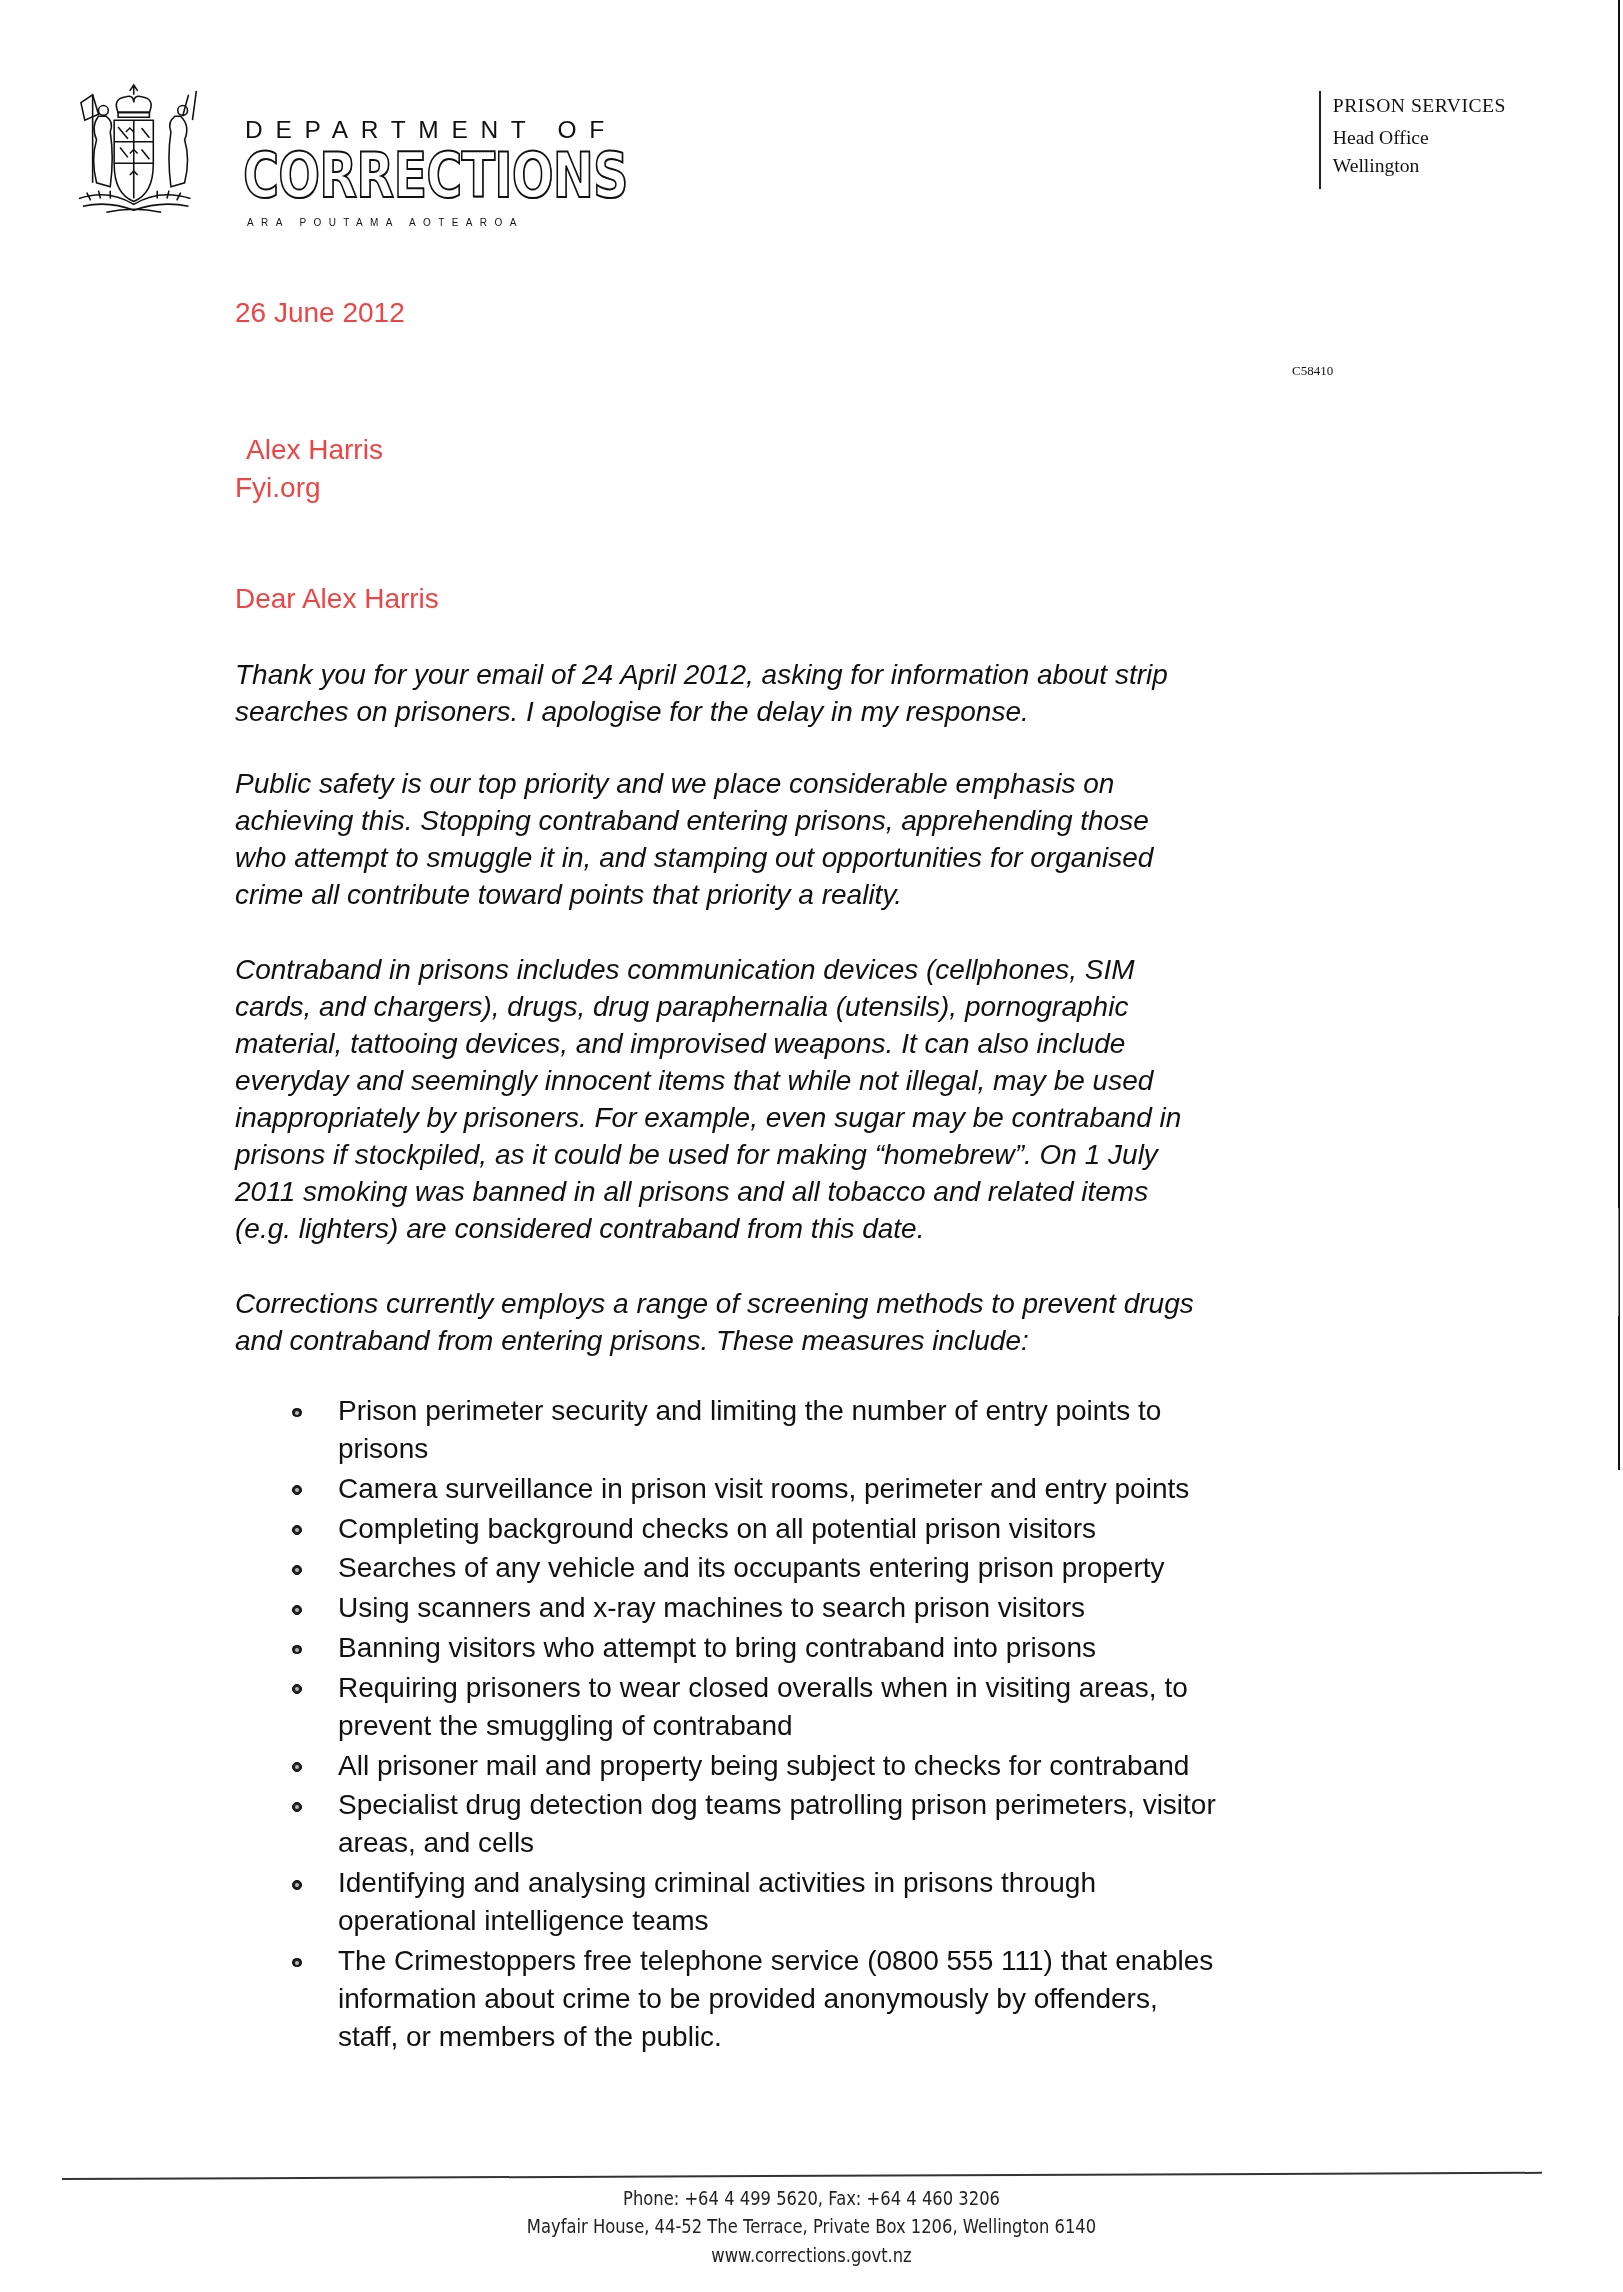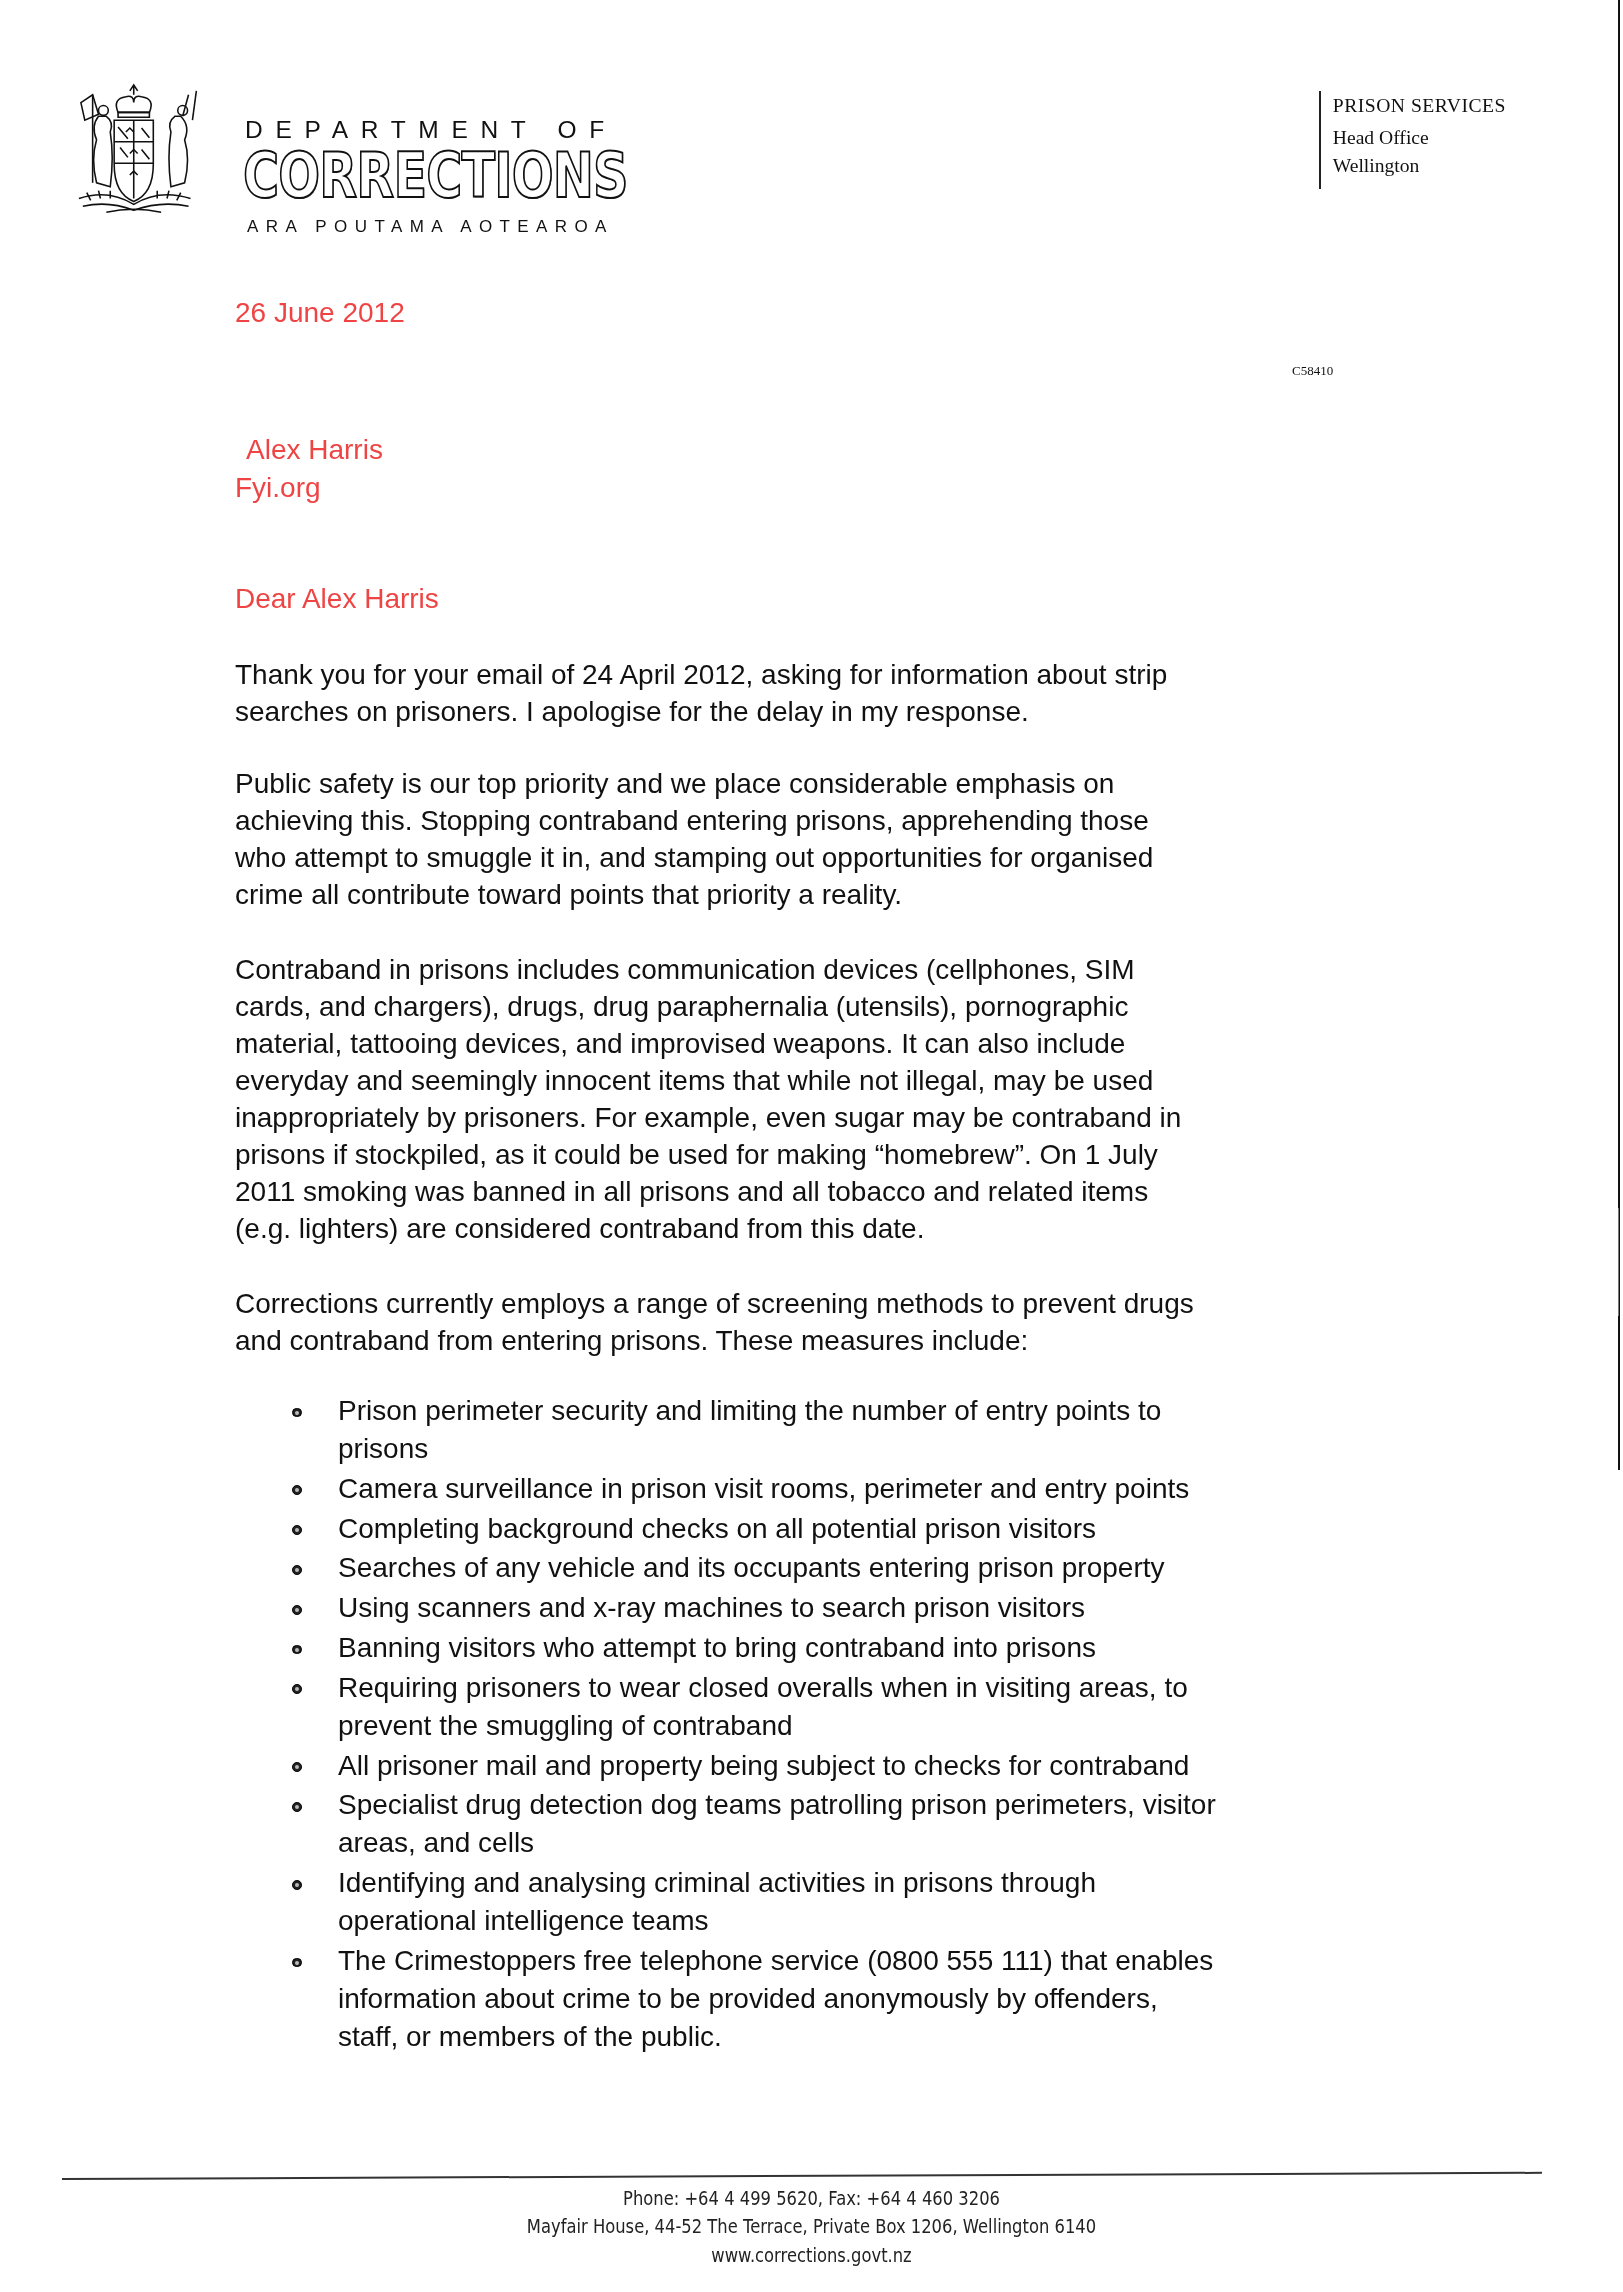--- a/index.html
+++ b/index.html
@@ -6,33 +6,33 @@
   body { width:1623px; height:2293px; position:relative; overflow:hidden; color:#111; }
   .page { position:absolute; left:0; top:0; width:1623px; height:2293px; background:#fff; }
   .scan-edge { position:absolute; left:1618px; top:0; width:2px; height:1470px; background:#111; }
   .scan-edge2 { position:absolute; left:1618px; top:1208px; width:1px; height:108px; background:#777; }
 
   
   .logo { position:absolute; left:71px; top:83px; width:461px; height:147px; }
   .crest { position:absolute; left:0; top:0; width:147px; height:137px; }
   .dept-of { position:absolute; left:174px; top:33px; font-family:"Liberation Sans", sans-serif; font-size:24.5px; letter-spacing:12.7px; color:#111; white-space:nowrap; }
   .corrections { position:absolute; left:172px; top:61px; font-family:"DejaVu Sans", sans-serif; font-weight:bold; font-size:63px; letter-spacing:-1px; color:#fff; -webkit-text-stroke:2px #111; transform:scaleX(0.78); transform-origin:left top; white-space:nowrap; line-height:63px; text-shadow: 1px 1px 0 #555; }
-  .maori { position:absolute; left:176px; top:134px; font-family:"Liberation Sans", sans-serif; font-size:17px; letter-spacing:7.4px; color:#111; white-space:nowrap;text-align:center; }
+  .maori { position:absolute; left:176px; top:134px; font-family:"Liberation Sans", sans-serif; font-size:10px; letter-spacing:7.4px; color:#111; white-space:nowrap;text-align:center; }
 
   
   .office { position:absolute; left:1319px; top:91px; border-left:2px solid #222; padding-left:11.8px; height:98px; font-family:Liberation Serif, serif; color:#111; }
   .office .svc { font-size:19.6px; letter-spacing:0.5px; line-height:25.5px; margin-top:2px; }
   .office .line { font-size:19.6px; line-height:27.4px; }
   .office .svc { margin-bottom:5.9px; }
 
   .txt { position:absolute; font-family:"Liberation Sans", sans-serif; font-size:28px; line-height:37px; color:#ef4444; white-space:nowrap; }
   .ref { position:absolute; left:1292px; top:363px; font-family:Liberation Serif, serif; font-size:13px; color:#111; }
 
   .para { position:absolute; left:235px; font-family:"Liberation Sans", sans-serif; font-size:28px; line-height:37px; color:#111; }
-  .para .ln { display:block; white-space:nowrap; }
+  .para .ln { display:block; white-space:nowrap;font-style:italic; }
 
   .bullets { position:absolute; left:235px; top:1392px; width:1274px; font-family:"Liberation Sans", sans-serif; font-size:28px; line-height:38px; color:#111; }
   .bitem { position:relative; padding-left:103px; margin-bottom:1.8px; }
   .bitem .dot { position:absolute; left:57px; top:15.7px; width:9.8px; height:9.8px; border-radius:50%; background:#222; border:1px solid #000; box-sizing:border-box; }
   .bitem .dot::after { content:""; position:absolute; left:2px; top:2px; width:3.9px; height:3.9px; border-radius:50%; background:#bbb; }
   .bitem .ln { display:block; white-space:nowrap; }
 
   .footer-rule { position:absolute; left:62px; top:2178px; width:1480px; height:2px; background:#333; transform:rotate(-0.24deg); transform-origin:left center; }
   .footer { position:absolute; left:0; width:1623px; text-align:center; font-family:"DejaVu Sans", sans-serif; font-size:18.6px; color:#222; transform:scaleX(0.88); transform-origin:center top; white-space:nowrap; }
 </style>

